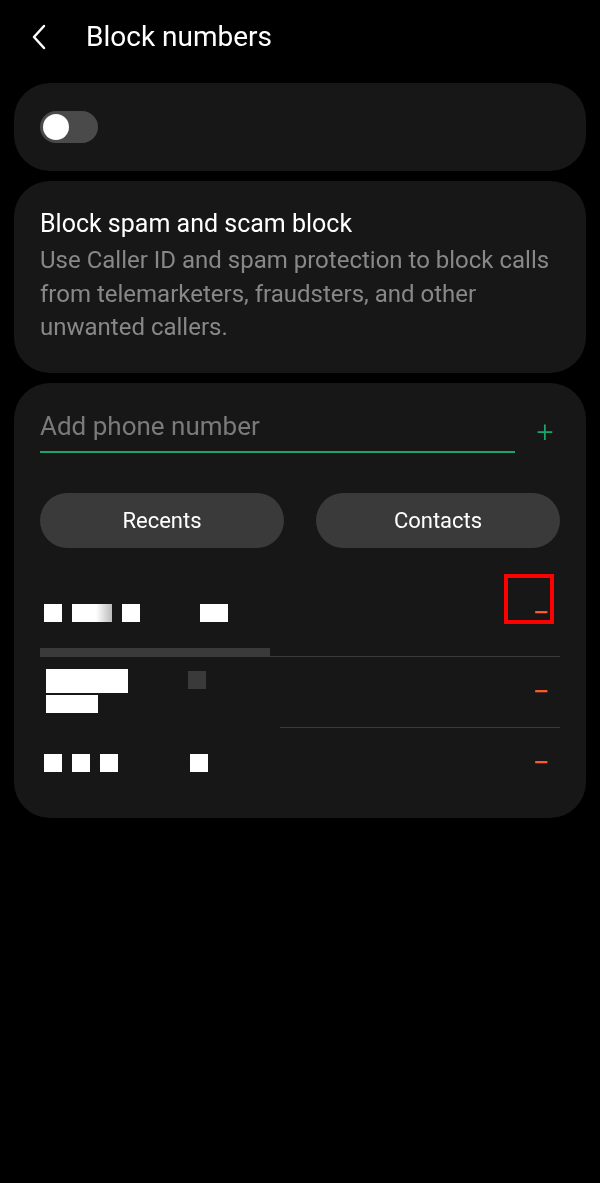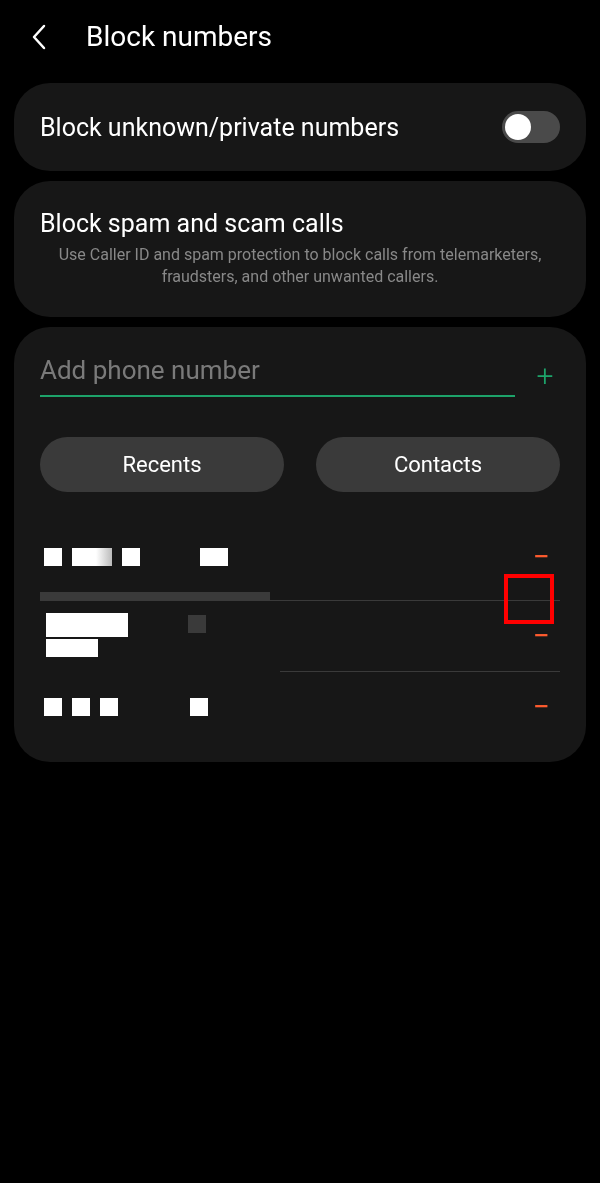--- a/index.html
+++ b/index.html
@@ -65,23 +65,22 @@
       left: 3px;
     }
     .block-spam-title {
       color: #ffffff;
       font-size: 25px;
       font-weight: 400;
       margin-bottom: 6px;
     }
     .block-spam-desc {
       color: #888888;
-      font-size: 16px;
+      font-size: 24px;
       line-height: 1.4;
-      text-align: center;
     }
     .add-section {
       background: #171717;
       border-radius: 36px;
       margin: 10px 14px;
       padding: 28px 26px 20px;
     }
     .input-row {
       display: flex;
       align-items: center;
@@ -177,29 +176,28 @@
   <div class="back-icon">
     <svg width="16" height="26" viewBox="0 0 16 26" fill="none">
       <path d="M13 2 L3 13 L13 24" stroke="#ffffff" stroke-width="2.5" stroke-linecap="round" stroke-linejoin="round"></path>
     </svg>
   </div>
   <div class="page-title">Block numbers</div>
 </div>
 
 <div class="card">
   <div class="toggle-row">
-    <div class="toggle-label">Block unknown/private numbers</div>
     <div class="toggle">
       <div class="toggle-knob"></div>
     </div>
   </div>
 </div>
 
 <div class="card">
-  <div class="block-spam-title">Block spam and scam calls</div>
+  <div class="block-spam-title">Block spam and scam block</div>
   <div class="block-spam-desc">Use Caller ID and spam protection to block calls from telemarketers, fraudsters, and other unwanted callers.</div>
 </div>
 
 <div class="add-section">
   <div class="input-row">
     <div class="phone-input">Add phone number</div>
     <div class="plus-icon">+</div>
   </div>
   <div class="button-row">
     <div class="pill-button">Recents</div>

